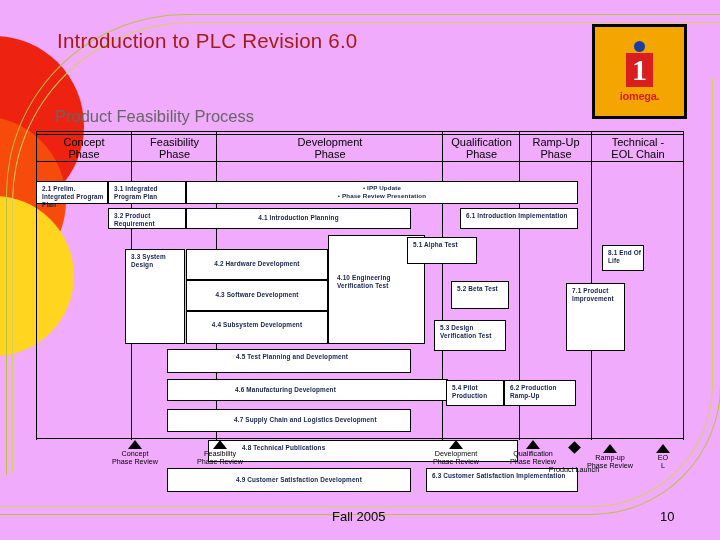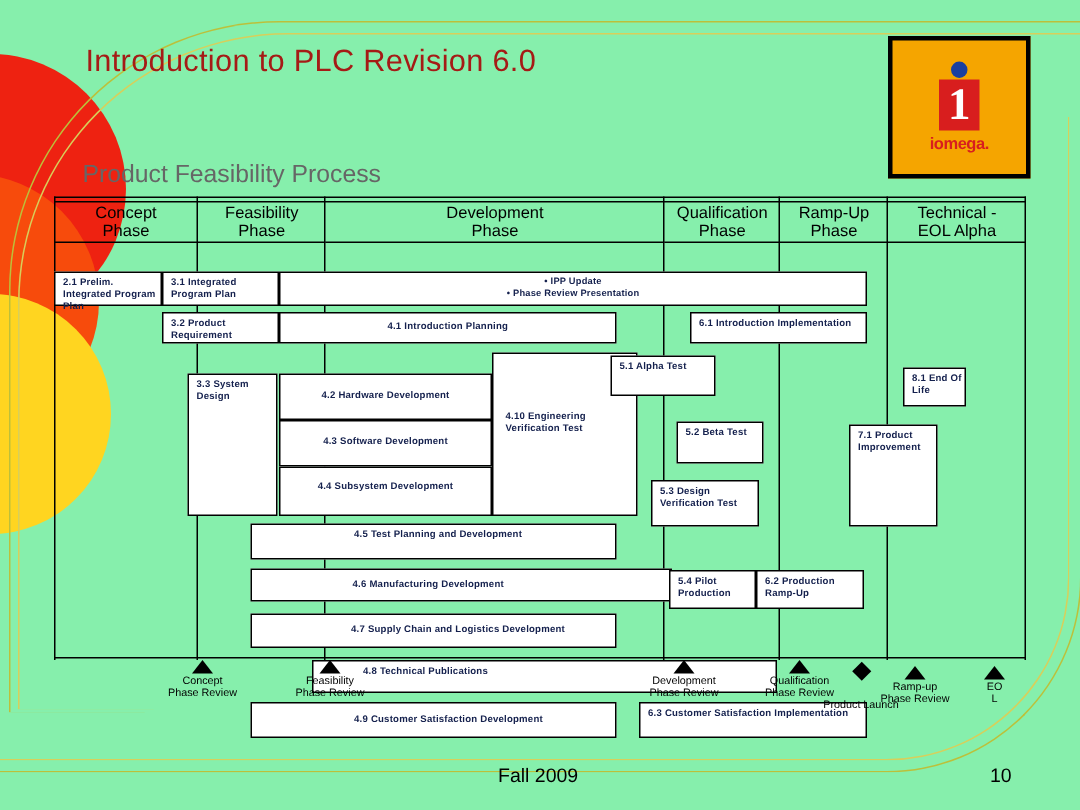--- a/index.html
+++ b/index.html
@@ -2,21 +2,21 @@
 <html><head>
 <meta charset="utf-8">
 <style>
   html,body{margin:0;padding:0;}
   body{
     width:720px;height:540px;overflow:hidden;
     background:#ffffff;
     font-family:"Liberation Sans", sans-serif;
     position:relative;
   }
-  #slide{position:absolute;left:0;top:0;width:720px;height:540px;overflow:hidden;background:#86efac;}
+  #slide{position:absolute;left:0;top:0;width:720px;height:540px;overflow:hidden;background:#f0abfc;}
 
   
   .deco-circle{position:absolute;border-radius:50%;}
   .c-red{left:-96px;top:36px;width:180px;height:180px;background:#ee2211;}
   .c-orange{left:-104px;top:116px;width:170px;height:170px;background:#f74b0c;}
   .c-yellow{left:-86px;top:196px;width:160px;height:160px;background:#ffd520;}
 
   
   .swoosh{position:absolute;border:1px solid #c9c23e;border-radius:0;pointer-events:none;}
   .sw-top{
@@ -147,21 +147,21 @@
     <div class="phase-hd" style="left:181px;width:226px;">
         <div><span>Development</span><br><span>Phase</span></div>
       </div>
     <div class="phase-hd" style="left:407px;width:77px;">
         <div><span>Qualification</span><br><span>Phase</span></div>
       </div>
     <div class="phase-hd" style="left:484px;width:72px;">
         <div><span>Ramp-Up</span><br><span>Phase</span></div>
       </div>
     <div class="phase-hd" style="left:556px;width:92px;">
-        <div><span>Technical -</span><br><span>EOL Alpha</span></div>
+        <div><span>Technical -</span><br><span>EOL Chain</span></div>
       </div>
 
     <div class="hd-under" style="left:0px;width:96px;"></div>
     <div class="hd-under" style="left:96px;width:85px;"></div>
     <div class="hd-under" style="left:181px;width:226px;"></div>
     <div class="hd-under" style="left:407px;width:77px;"></div>
     <div class="hd-under" style="left:484px;width:72px;"></div>
     <div class="hd-under" style="left:556px;width:92px;"></div>
 
     <div class="box" style="left:0px;top:50px;width:72px;height:23px;">2.1 Prelim. Integrated Program Plan</div>
@@ -228,16 +228,16 @@
     <div class="tri"></div>
     <div class="lbl" style="white-space:pre-line;">Ramp-up
 Phase Review</div>
   </div>
   <div class="ms" style="left:645px;top:444px;width:36px;">
     <div class="tri"></div>
     <div class="lbl" style="white-space:pre-line;">EO
 L</div>
   </div>
 
-  <div id="footer-date">Fall 2009</div>
+  <div id="footer-date">Fall 2005</div>
   <div id="footer-page">10</div>
 
 </div>
 
 </body></html>

